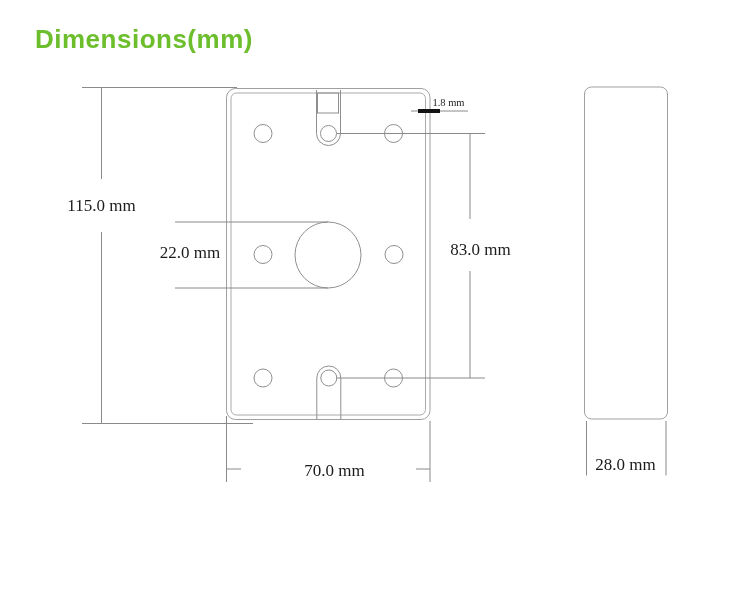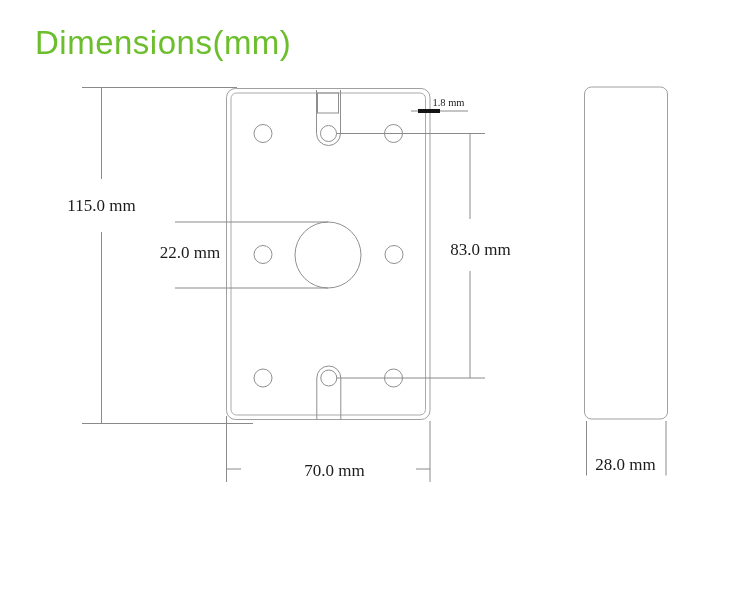--- a/index.html
+++ b/index.html
@@ -6,22 +6,22 @@
   .page{
     position:relative;
     width:750px;height:602px;
     background:#ffffff;
     font-family:"Liberation Sans", sans-serif;
     overflow:hidden;
   }
   .title{
     position:absolute;
     left:35px;top:24px;
-    font-size:33px;
-    font-weight:400;
+    font-size:26px;
+    font-weight:700;
     letter-spacing:0.5px;
     color:#6CBE2C;
   }
   svg{position:absolute;left:0;top:0;}
   .outline{fill:none;stroke:#a0a0a0;stroke-width:1;}
   .outline-thin{fill:none;stroke:#aaaaaa;stroke-width:1;}
   .hole{fill:none;stroke:#8f8f8f;stroke-width:1;}
   .dim{stroke:#8a8a8a;stroke-width:1;fill:none;}
   .thick-mark{stroke:#141414;stroke-width:4;}
   .dim-text{

